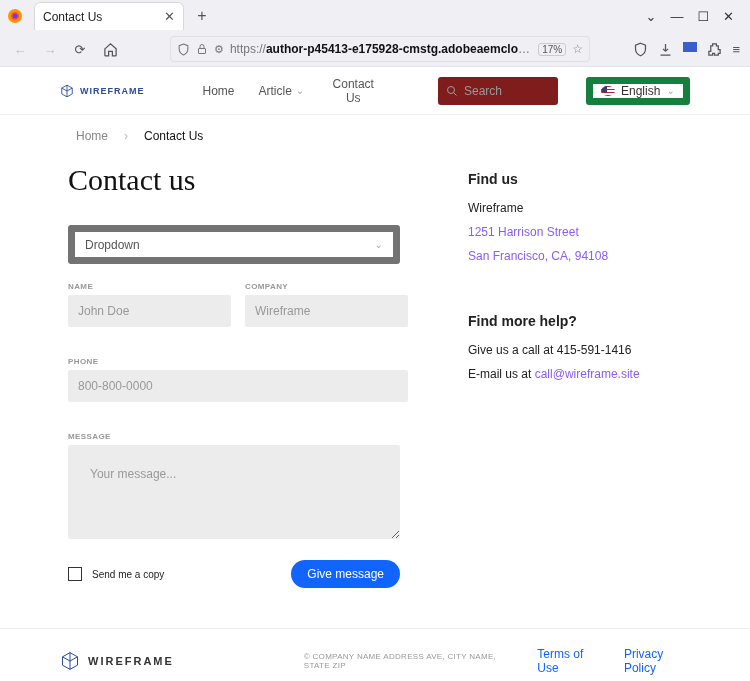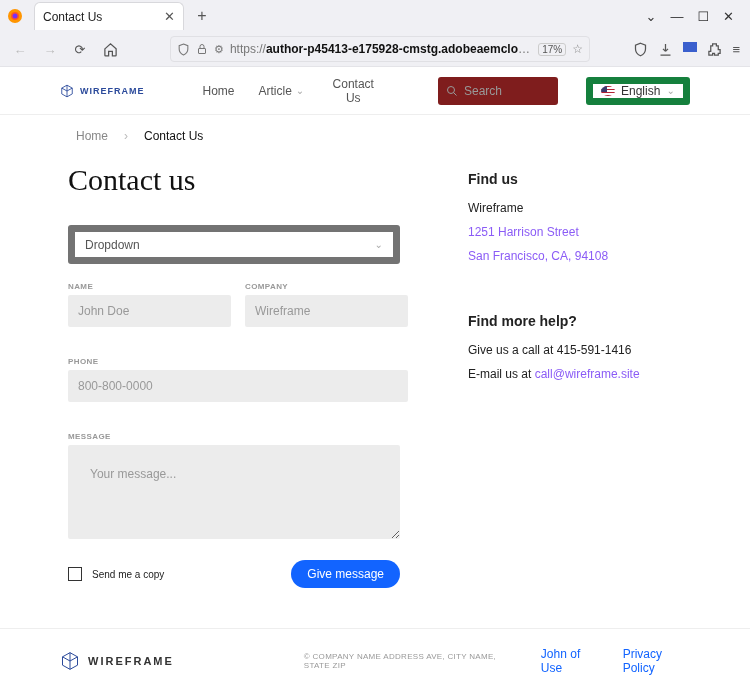--- a/index.html
+++ b/index.html
@@ -232,17 +232,17 @@
   <div class="footer">
     <div class="brand2">
       <svg width="20" height="20" viewBox="0 0 24 24" fill="none" stroke="#2b4a9b" stroke-width="1.2">
           <path d="M12 2l9 5v10l-9 5-9-5V7l9-5z"></path>
           <path d="M12 2v20M3 7l9 5 9-5"></path>
         </svg>
       <span>WIREFRAME</span>
     </div>
     <div class="copy">© COMPANY NAME ADDRESS AVE, CITY NAME, STATE ZIP</div>
     <div class="flinks">
-      <a>John of Use</a>
+      <a>Terms of Use</a>
       <a>Privacy Policy</a>
     </div>
   </div>
 </div>
 
 </body></html>

